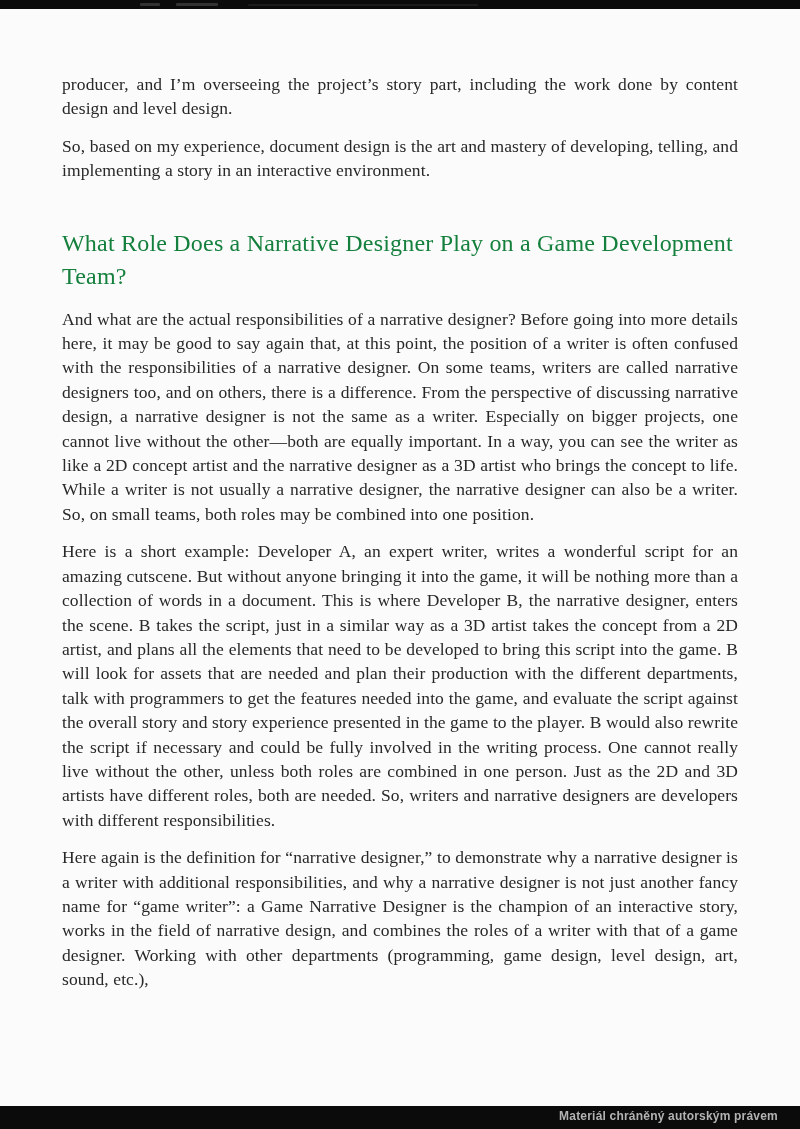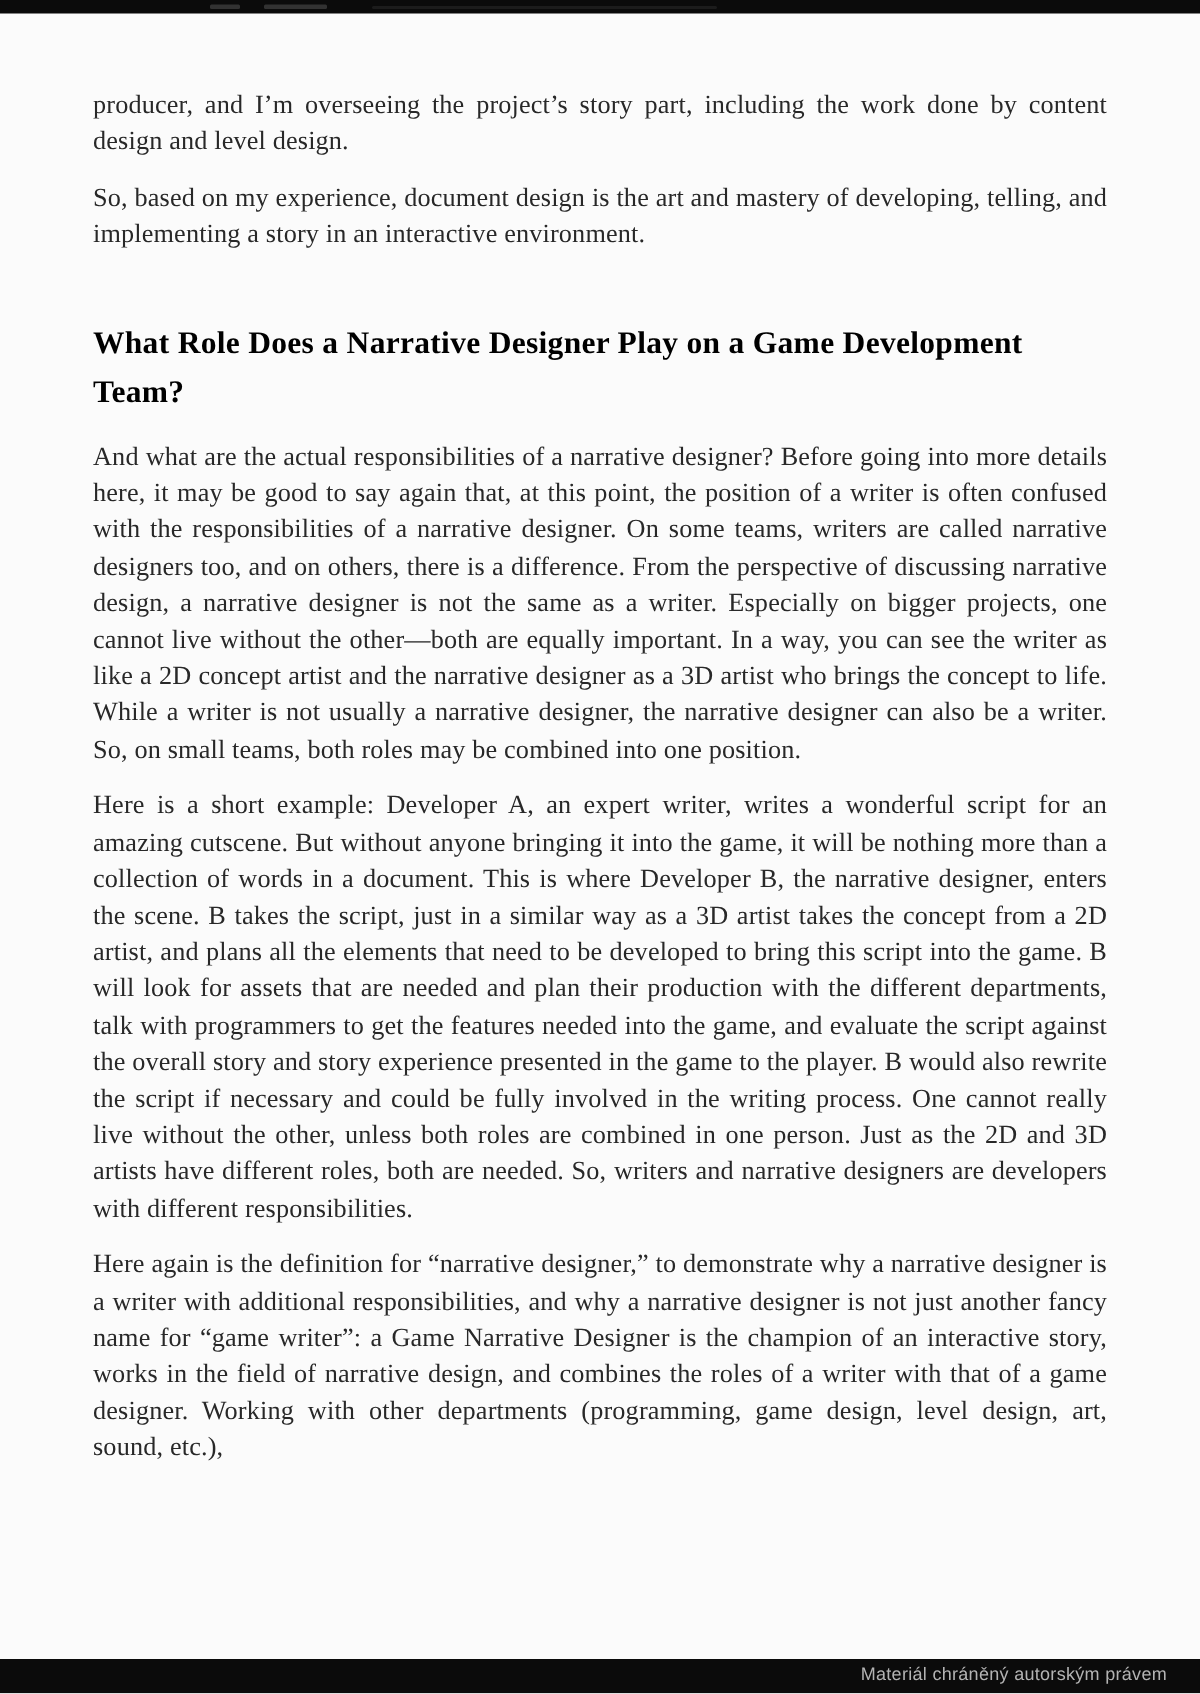--- a/index.html
+++ b/index.html
@@ -14,52 +14,53 @@
     background: #fbfbfb;
     overflow: hidden;
     font-family: "Liberation Serif", serif;
   }
   
   .scan-band {
     position: absolute;
     left: 0;
     right: 0;
     background: #0b0b0b;
+    font-weight: bold;
   }
   .scan-band.top { top: 0; height: 9px; }
   .scan-band.bottom { bottom: 0; height: 23px; }
   .artifact {
     position: absolute;
     background: rgba(255,255,255,0.16);
     border-radius: 1px;
   }
   .artifact.a1 { left: 140px; top: 3px; width: 20px; height: 3px; }
   .artifact.a2 { left: 176px; top: 3px; width: 42px; height: 3px; }
   .artifact.a3 { left: 248px; top: 4px; width: 230px; height: 2px; background: rgba(255,255,255,0.07); }
   
   .content {
     position: absolute;
     left: 62px;
     right: 62px;
-    top: 57px;
+    top: 72px;
   }
   .body-para {
     margin: 0 0 13px 0;
     font-size: 17.5px;
     line-height: 24.4px;
     color: #282828;
     text-align: justify;
     letter-spacing: 0.1px;
   }
   .section-heading {
     margin: 44px 0 14px 0;
-    font-size: 21px;
+    font-size: 24px;
     line-height: 33px;
-    font-weight: 700;
-    color: #000000;
+    font-weight: 400;
+    color: #15803d;
     letter-spacing: 0.2px;
   }
   
   .copyright {
     position: absolute;
     right: 22px;
     top: 3px;
     font-family: "Liberation Sans", sans-serif;
     font-size: 12px;
     line-height: 15px;

